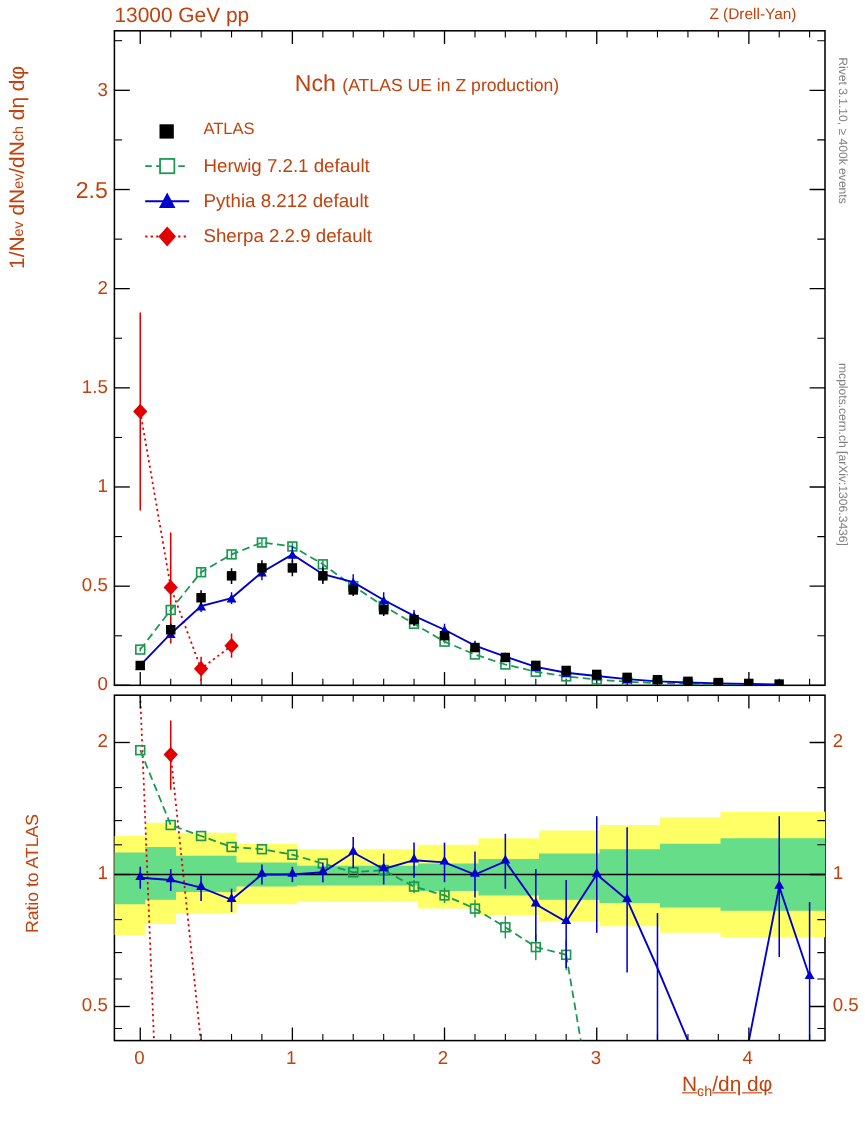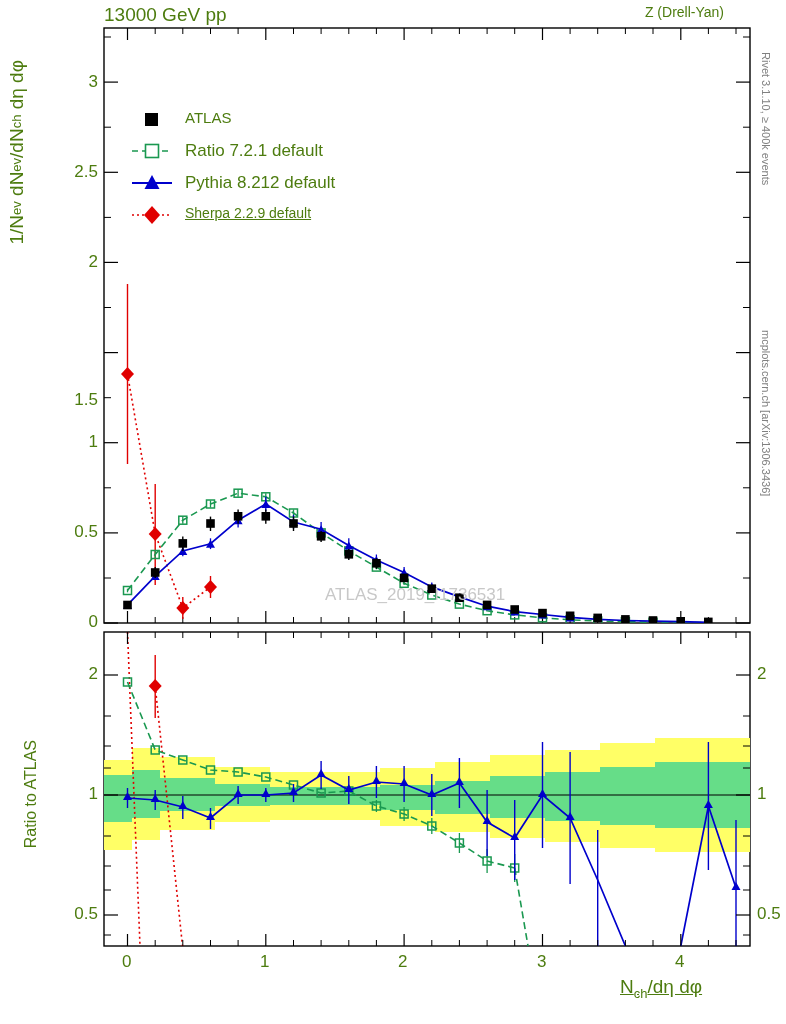--- a/index.html
+++ b/index.html
@@ -1,19 +1,19 @@
 <!DOCTYPE html>
 <html><head>
 <meta charset="utf-8">
 <style>
   html,body{margin:0;padding:0;background:#ffffff;}
   body{width:786px;height:1024px;font-family:"Liberation Sans",sans-serif;color:#000;}
   #root{position:relative;width:786px;height:1024px;overflow:hidden;}
   .abs{position:absolute;}
-  .txt{font-family:"Liberation Sans",sans-serif;color:#4d7c0f;white-space:nowrap;}
+  .txt{font-family:"Liberation Sans",sans-serif;color:#c2410c;white-space:nowrap;}
   .vert-r{writing-mode:vertical-rl;}
   .small{font-size:11px;}
   svg{display:block;}
 </style>
 </head>
 <body>
 
 <div id="root">
 
   <div class="abs txt" style="left:104px;top:4px;font-size:19px;">13000 GeV pp</div>
@@ -429,23 +429,23 @@
     </g>
     <g>
       <line x1="132" y1="215" x2="172" y2="215" stroke="#e00000" stroke-width="1.6" stroke-dasharray="2,3"></line>
       <polygon points="152,206 160,215 152,224 144,215" fill="#e00000"></polygon>
     </g>
   </svg>
 
   <div class="abs txt" style="left:88px;top:612px;font-size:17px;text-align:right;width:10px;">0</div>
   <div class="abs txt" style="left:68px;top:522px;font-size:17px;text-align:right;width:30px;">0.5</div>
   <div class="abs txt" style="left:88px;top:432px;font-size:17px;text-align:right;width:10px;">1</div>
-  <div class="abs txt" style="left:68px;top:342px;font-size:17px;text-align:right;width:30px;margin-top:48px;">1.5</div>
+  <div class="abs txt" style="left:68px;top:342px;font-size:17px;text-align:right;width:30px;">1.5</div>
   <div class="abs txt" style="left:88px;top:252px;font-size:17px;text-align:right;width:10px;">2</div>
-  <div class="abs txt" style="left:68px;top:162px;font-size:17px;text-align:right;width:30px;">2.5</div>
+  <div class="abs txt" style="left:68px;top:162px;font-size:21px;text-align:right;width:30px;">2.5</div>
   <div class="abs txt" style="left:88px;top:72px;font-size:17px;text-align:right;width:10px;">3</div>
 
   <div class="abs txt" style="left:88px;top:664px;font-size:17px;width:10px;text-align:right;">2</div>
   <div class="abs txt" style="left:88px;top:784px;font-size:17px;width:10px;text-align:right;">1</div>
   <div class="abs txt" style="left:63px;top:904px;font-size:17px;width:35px;text-align:right;">0.5</div>
   <div class="abs txt" style="left:757px;top:664px;font-size:17px;">2</div>
   <div class="abs txt" style="left:757px;top:784px;font-size:17px;">1</div>
   <div class="abs txt" style="left:757px;top:904px;font-size:17px;">0.5</div>
 
   <div class="abs txt" style="left:122px;top:952px;font-size:17px;">0</div>
@@ -461,21 +461,24 @@
   <div class="abs" style="left:6px;top:60px;width:30px;">
     <div class="txt" style="writing-mode:vertical-rl;transform:rotate(180deg);font-size:19px;">
       1/N<span style="font-size:13px;">ev</span> dN<span style="font-size:13px;">ev</span>/dN<span style="font-size:13px;">ch</span> dη dφ
     </div>
   </div>
 
   <div class="abs" style="left:22px;top:740px;width:24px;">
     <div class="txt" style="writing-mode:vertical-rl;transform:rotate(180deg);font-size:16px;">Ratio to ATLAS</div>
   </div>
 
+  <div class="abs txt" style="left:268px;top:65px;font-size:21px;">
+    <span>Nch</span>
+    <span style="font-size:16px;">(ATLAS UE in Z production)</span>
+  </div>
 
   <div class="abs txt" style="left:185px;top:109px;font-size:15px;">ATLAS</div>
-  <div class="abs txt" style="left:185px;top:141px;font-size:17px;">Ratio 7.2.1 default</div>
+  <div class="abs txt" style="left:185px;top:141px;font-size:17px;">Herwig 7.2.1 default</div>
   <div class="abs txt" style="left:185px;top:173px;font-size:17px;">Pythia 8.212 default</div>
-  <div class="abs txt" style="left:185px;top:205px;font-size:14px;text-decoration:underline;">Sherpa 2.2.9 default</div>
-
-  <div class="abs txt" style="left:325px;top:585px;font-size:17px;color:#c8c8c8;">ATLAS_2019_I1736531</div>
+  <div class="abs txt" style="left:185px;top:205px;font-size:17px;">Sherpa 2.2.9 default</div>
+
 
 </div>
 
 </body></html>

